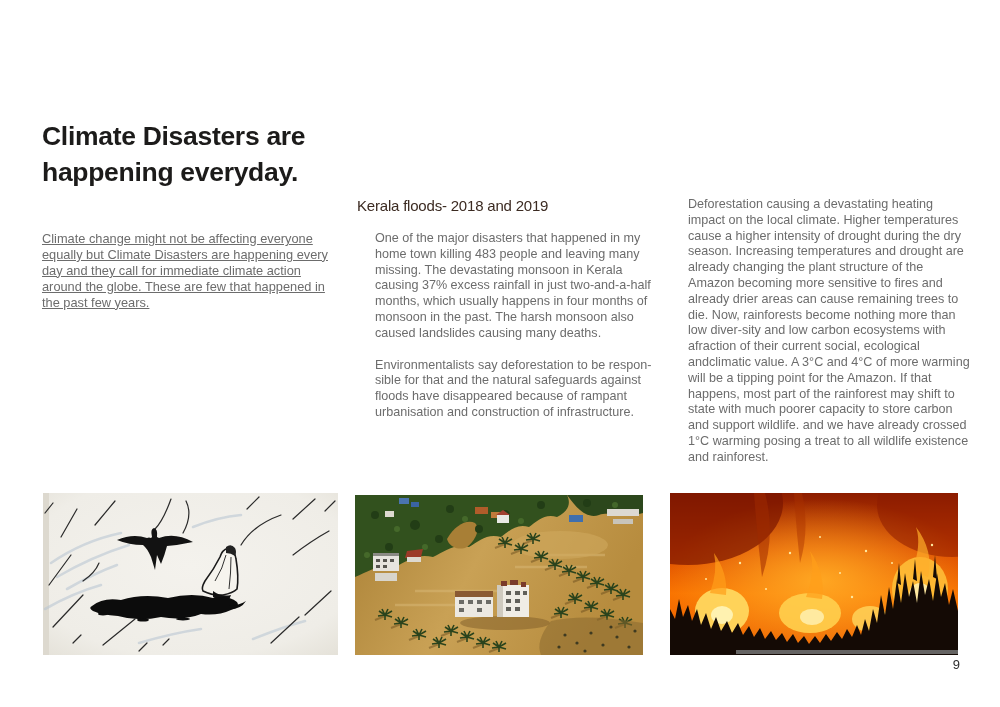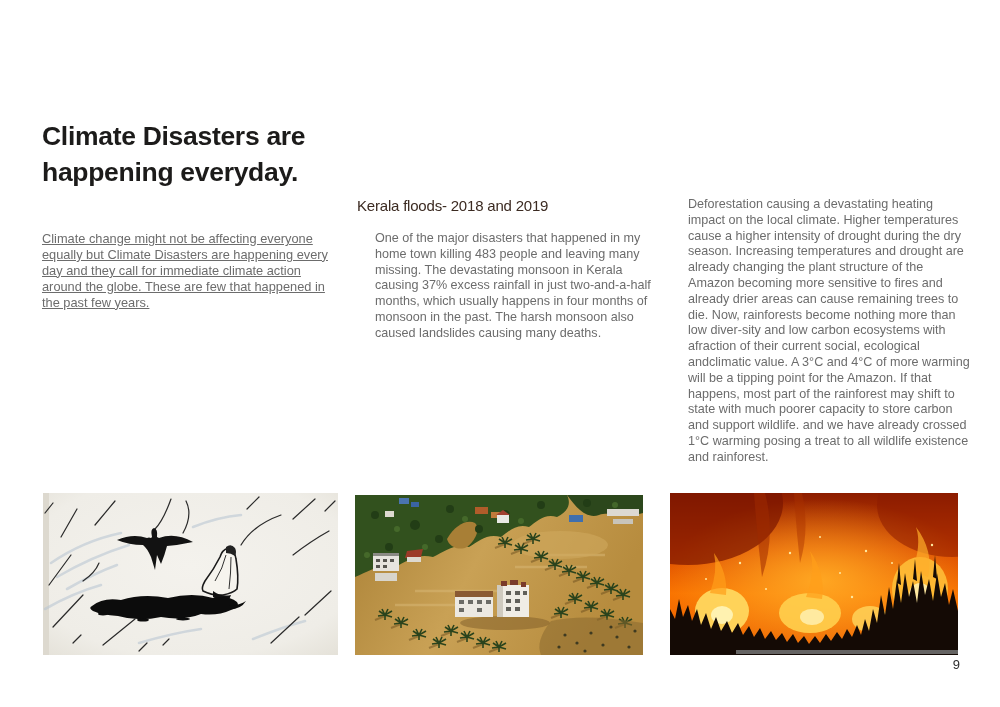--- a/index.html
+++ b/index.html
@@ -47,20 +47,21 @@
 
   <header class="title-block">
     <h1><span>Climate Disasters are</span><br><span>happening everyday.</span></h1>
   </header>
 
   <p class="intro">Climate change might not be affecting everyone equally but Climate Disasters are happening every day and they call for immediate climate action around the globe. These are few that happened in the past few years.</p>
 
   <section class="col col-kerala">
     <h2>Kerala floods- 2018 and 2019</h2>
     <p>One of the major disasters that happened in my home town killing  483 people and leaving many missing. The devastating monsoon in Kerala causing 37% excess rainfall in just two-and-a-half months, which usually happens in four months of monsoon in the past. The harsh monsoon also caused landslides causing many deaths.</p>
+    <p>Environmentalists say deforestation to be respon-sible for that and the natural safeguards against floods have disappeared because of rampant urbanisation and construction of infrastructure.</p>
   </section>
 
   <section class="col col-amazon">
     <p>Deforestation causing a devastating heating impact on the local climate. Higher temperatures cause a higher intensity of drought during the dry season. Increasing temperatures and drought are already changing the plant structure of the Amazon becoming more sensitive to fires and already drier areas can cause remaining trees to die. Now, rainforests become nothing more than low diver-sity and low carbon ecosystems with afraction of their current social, ecological andclimatic value. A 3°C and 4°C of more warming will be a tipping point for the Amazon. If that happens, most part of the rainforest may shift to state with much poorer capacity to store carbon and support wildlife. and we have already crossed 1°C warming posing a treat to all wildlife existence and rainforest.</p>
   </section>
 
   <figure class="fig-drawing">
     <svg width="295" height="162" viewBox="0 0 295 162" role="img">
       <defs>
         <radialGradient id="paperG" cx="50%" cy="45%" r="75%">

